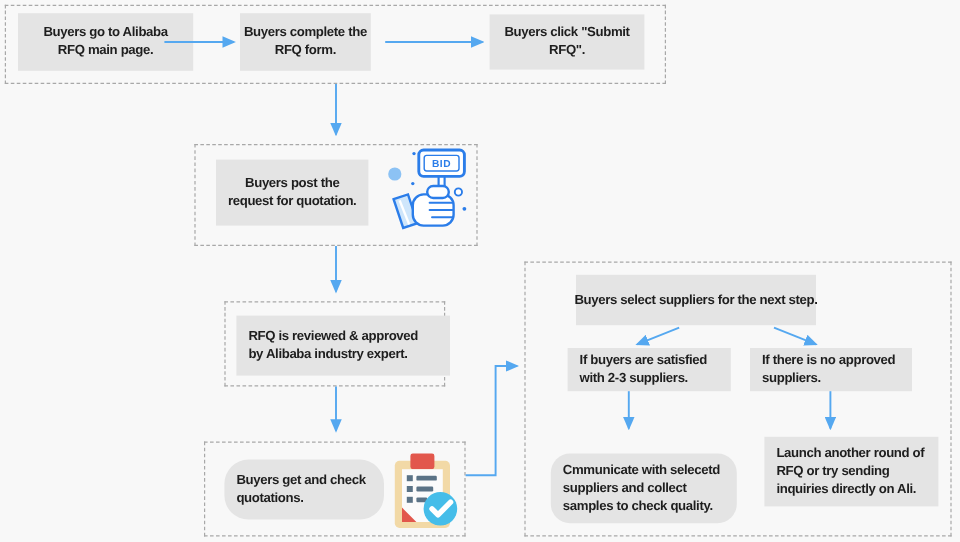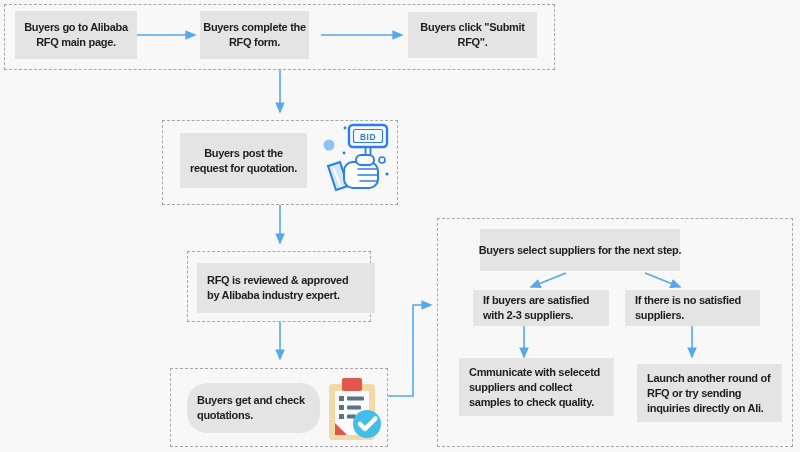--- a/index.html
+++ b/index.html
@@ -65,40 +65,40 @@
     <path class="conn" d="M280,70 V112" marker-end="url(#ah)"></path>
     <path class="conn" d="M280,205 V243" marker-end="url(#ah)"></path>
     <path class="conn" d="M280,322 V359" marker-end="url(#ah)"></path>
     <path class="conn" d="M388,396 H413 V305 H431" marker-end="url(#ah)"></path>
     <path class="conn" d="M566,273 L531,287" marker-end="url(#ah)"></path>
     <path class="conn" d="M645,273 L680,287" marker-end="url(#ah)"></path>
     <path class="conn" d="M524,326 V357" marker-end="url(#ah)"></path>
     <path class="conn" d="M692,326 V357" marker-end="url(#ah)"></path>
   </svg>
 
-  <div class="node center" style="left:15px;top:11px;width:122px;height:48px;">Buyers go to Alibaba
+  <div class="node center" style="left:15px;top:11px;width:146px;height:48px;">Buyers go to Alibaba
 RFQ main page.</div>
   <div class="node center" style="left:200px;top:11px;width:109px;height:48px;">Buyers complete the
 RFQ form.</div>
   <div class="node center" style="left:408px;top:12px;width:129px;height:46px;">Buyers click "Submit
 RFQ".</div>
 
   <div class="node center" style="left:180px;top:133px;width:127px;height:55px;">Buyers post  the
 request for quotation.</div>
   <div class="node left" style="left:197px;top:263px;width:178px;height:50px;">RFQ is reviewed &amp; approved
 by Alibaba industry expert.</div>
   <div class="node left" style="left:187px;top:383px;width:133px;height:50px;border-radius:20px;">Buyers get and check
 quotations.</div>
 
   <div class="node center oneline" style="left:480px;top:229px;width:200px;height:42px;">Buyers select suppliers for the next step.</div>
   <div class="node left" style="left:457px;top:290px;width:136px;height:36px;margin-left:16px;">If buyers are satisfied
 with 2-3 suppliers.</div>
-  <div class="node left" style="left:625px;top:290px;width:135px;height:36px;">If there is no satisfied
+  <div class="node left" style="left:625px;top:290px;width:135px;height:36px;">If there is no approved
 suppliers.</div>
-  <div class="node left" style="left:459px;top:358px;width:155px;height:58px;">Cmmunicate with selecetd
+  <div class="node left" style="left:459px;top:378px;width:155px;height:58px;border-radius:16px;">Cmmunicate with selecetd
 suppliers and collect
 samples to check quality.</div>
   <div class="node left" style="left:637px;top:364px;width:145px;height:58px;">Launch another round of
 RFQ or try sending
 inquiries directly on Ali.</div>
 
   <svg class="icon" style="left:320px;top:122px;" width="74" height="74" viewBox="0 0 74 74">
     <circle class="soft-circle" cx="9" cy="23" r="5.5"></circle>
     <circle class="dot" cx="25" cy="6" r="1.4"></circle>
     <circle class="dot" cx="24" cy="31" r="1.4"></circle>

